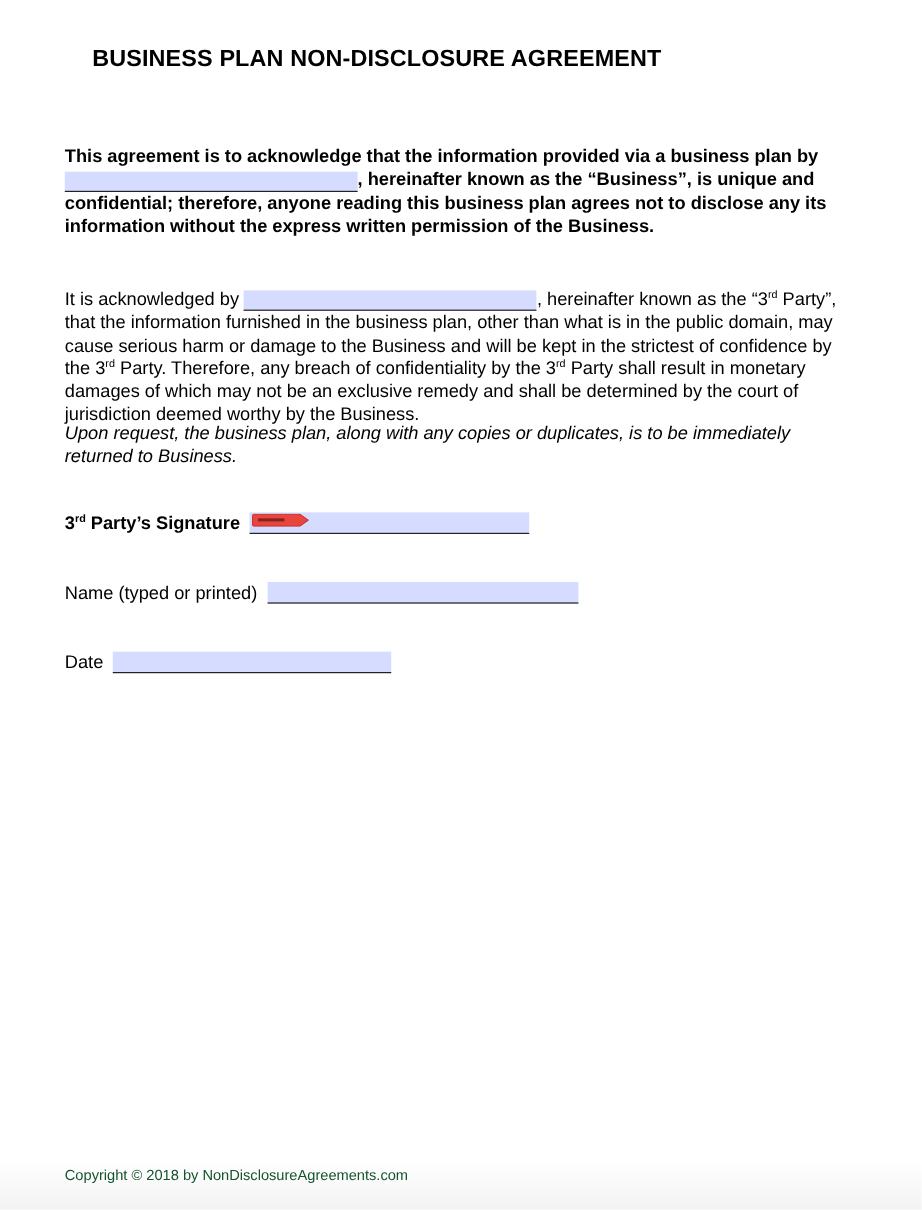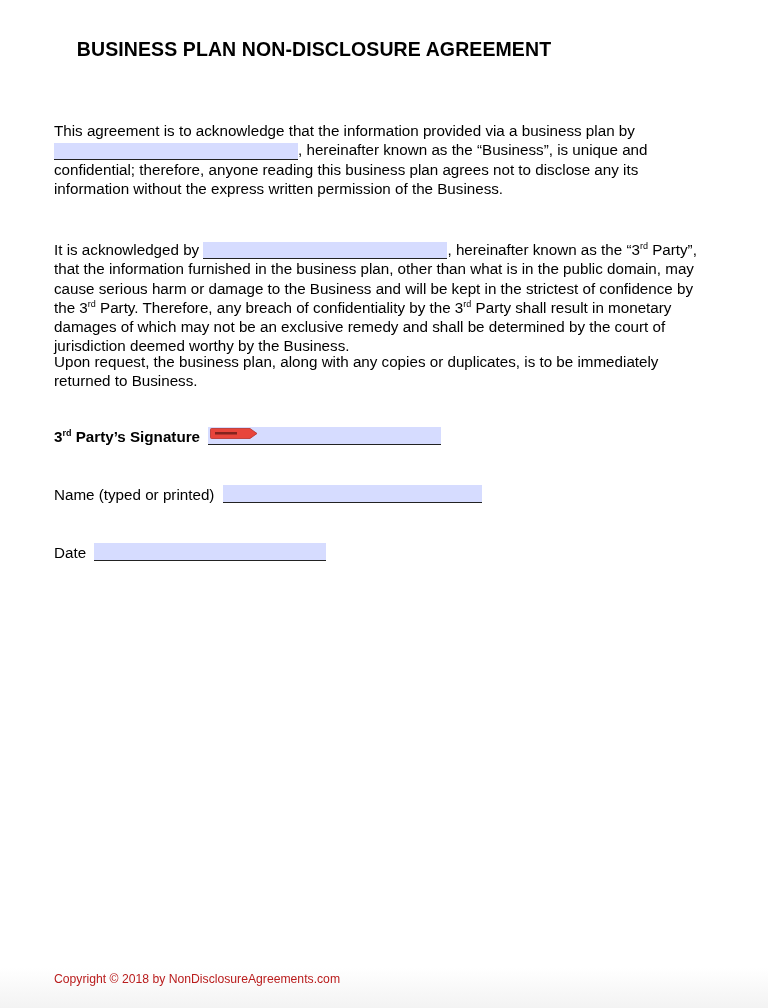--- a/index.html
+++ b/index.html
@@ -14,42 +14,42 @@
     background: linear-gradient(to bottom, #ffffff, #f3f3f3);
   }
   .title {
     position: absolute; top: 38px; left: 0; width: 628px; text-align: center;
     font-weight: bold; font-size: 19.5px; letter-spacing: 0.1px;
   }
   .para {
     position: absolute; left: 54px; width: 660px;
     font-size: 15.2px; line-height: 19.3px;
   }
-  .p1 { top: 121px; }
+  .p1 { top: 121px; font-weight: bold; }
   .p2 { top: 217px; margin-top: 23px; }
-  .p3 { top: 352px; }
+  .p3 { top: 352px; font-style: italic; }
   .field {
     display: inline-block; vertical-align: bottom;
     background: #d6dcff; border-bottom: 1.5px solid #222;
     height: 17px; box-sizing: border-box;
   }
   sup { font-size: 9px; line-height: 0; vertical-align: 6px; }
   .row { position: absolute; left: 54px; font-size: 15.2px; white-space: nowrap; }
   .row .field { margin-left: 4px; }
   .sig-row { top: 427px; font-weight: bold; text-align: center; }
   .name-row { top: 485px; }
   .date-row { top: 543px; text-align: center; }
   .sig-field { position: relative; width: 233px; height: 18px; }
   .name-field { width: 259px; height: 18px; }
   .date-field { width: 232px; height: 18px; }
   .sign-flag {
     position: absolute; left: 2px; top: 1px; width: 48px; height: 11px;
   }
   .footer {
-    position: absolute; left: 54px; top: 972px; font-size: 12.2px; color: #b91c1c;
+    position: absolute; left: 54px; top: 972px; font-size: 12.2px; color: #14532d;
   }
 </style>
 </head>
 <body>
 
 <div class="title">BUSINESS PLAN NON-DISCLOSURE AGREEMENT</div>
 
 <div class="para p1"><span>This agreement is to acknowledge that the information provided via a business plan by </span><span class="field" style="width:244px"></span><span>, hereinafter known as the “Business”, is unique and confidential; therefore, anyone reading this business plan agrees not to disclose any its information without the express written permission of the Business.</span></div>
 
 <div class="para p2"><span>It is acknowledged by </span><span class="field" style="width:244px"></span><span>, hereinafter known as the “3</span><sup>rd</sup><span> Party”, that the information furnished in the business plan, other than what is in the public domain, may cause serious harm or damage to the Business and will be kept in the strictest of confidence by the 3</span><sup>rd</sup><span> Party. Therefore, any breach of confidentiality by the 3</span><sup>rd</sup><span> Party shall result in monetary damages of which may not be an exclusive remedy and shall be determined by the court of jurisdiction deemed worthy by the Business.</span></div>

